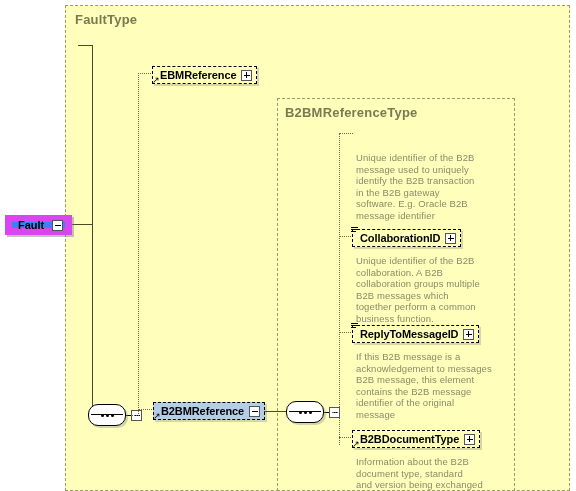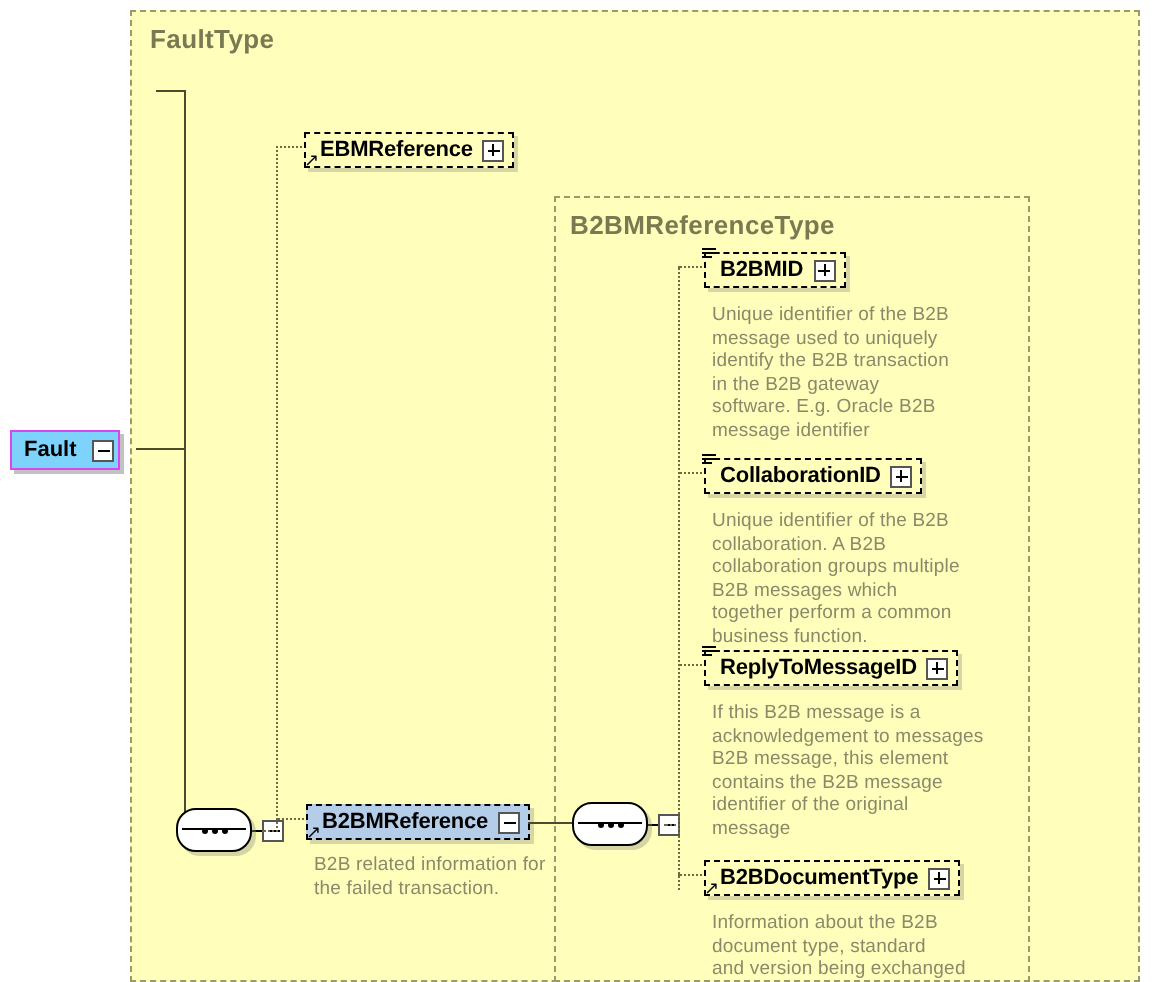--- a/index.html
+++ b/index.html
@@ -58,22 +58,22 @@
     position: absolute;
     height: 0;
     border-top: 1px dotted #6b6b45;
   }
 
   
   .node-root {
     position: absolute;
     display: flex;
     align-items: center;
-    background: #7dd3fc;
-    border: 1px solid #d946ef;
+    background: #3b82f6;
+    border: 7px solid #d946ef;
     box-shadow: 2px 2px 0 rgba(120,120,120,0.45);
     height: 20px;
     box-sizing: border-box;
     padding-left: 6px;
     padding-right: 2px;
   }
   .node-root .node-text {
     font-size: 11px;
     font-weight: bold;
     color: #000000;
@@ -283,22 +283,20 @@
     <span class="glyph-ref-arrow">↗</span>
     <span class="node-text">EBMReference</span>
     <span class="ctrl plus"></span>
   </div>
 
   <div class="node-elem selected" style="left:153px; top:402px;">
     <span class="glyph-ref-arrow">↗</span>
     <span class="node-text">B2BMReference</span>
     <span class="ctrl"></span>
   </div>
-  <div class="annotation" style="left:157px; top:427px; width:140px;">B2B related information for
-the failed transaction.</div>
 
   <div class="line-solid-h" style="left:264px; top:411px; width:24px;"></div>
 
   <div class="compositor" style="left:286px; top:401px;">
     <div class="comp-shape">
       <div class="bar"></div>
       <div class="comp-dots">
         <span></span>
           <span></span>
           <span></span>
@@ -308,29 +306,20 @@
     <span class="ctrl"></span>
   </div>
 
   <div class="line-dot-v" style="left:339px; top:133px; height:312px;"></div>
   <div class="line-dot-h" style="left:332px; top:412px; width:8px;"></div>
   <div class="line-dot-h" style="left:339px; top:133px; width:14px;"></div>
   <div class="line-dot-h" style="left:339px; top:236px; width:14px;"></div>
   <div class="line-dot-h" style="left:339px; top:332px; width:14px;"></div>
   <div class="line-dot-h" style="left:339px; top:437px; width:14px;"></div>
 
-  <div class="node-elem" style="left:352px; top:126px;">
-    <span class="glyph-lines">
-      <i></i>
-        <i></i>
-        <i></i>
-    </span>
-    <span class="node-text">B2BMID</span>
-    <span class="ctrl plus"></span>
-  </div>
   <div class="annotation" style="left:356px; top:152px; width:152px;">Unique identifier of the B2B
 message used to uniquely
 identify the B2B transaction
 in the B2B gateway
 software. E.g. Oracle B2B
 message identifier</div>
 
   <div class="node-elem" style="left:352px; top:229px;">
     <span class="glyph-lines">
       <i></i>

